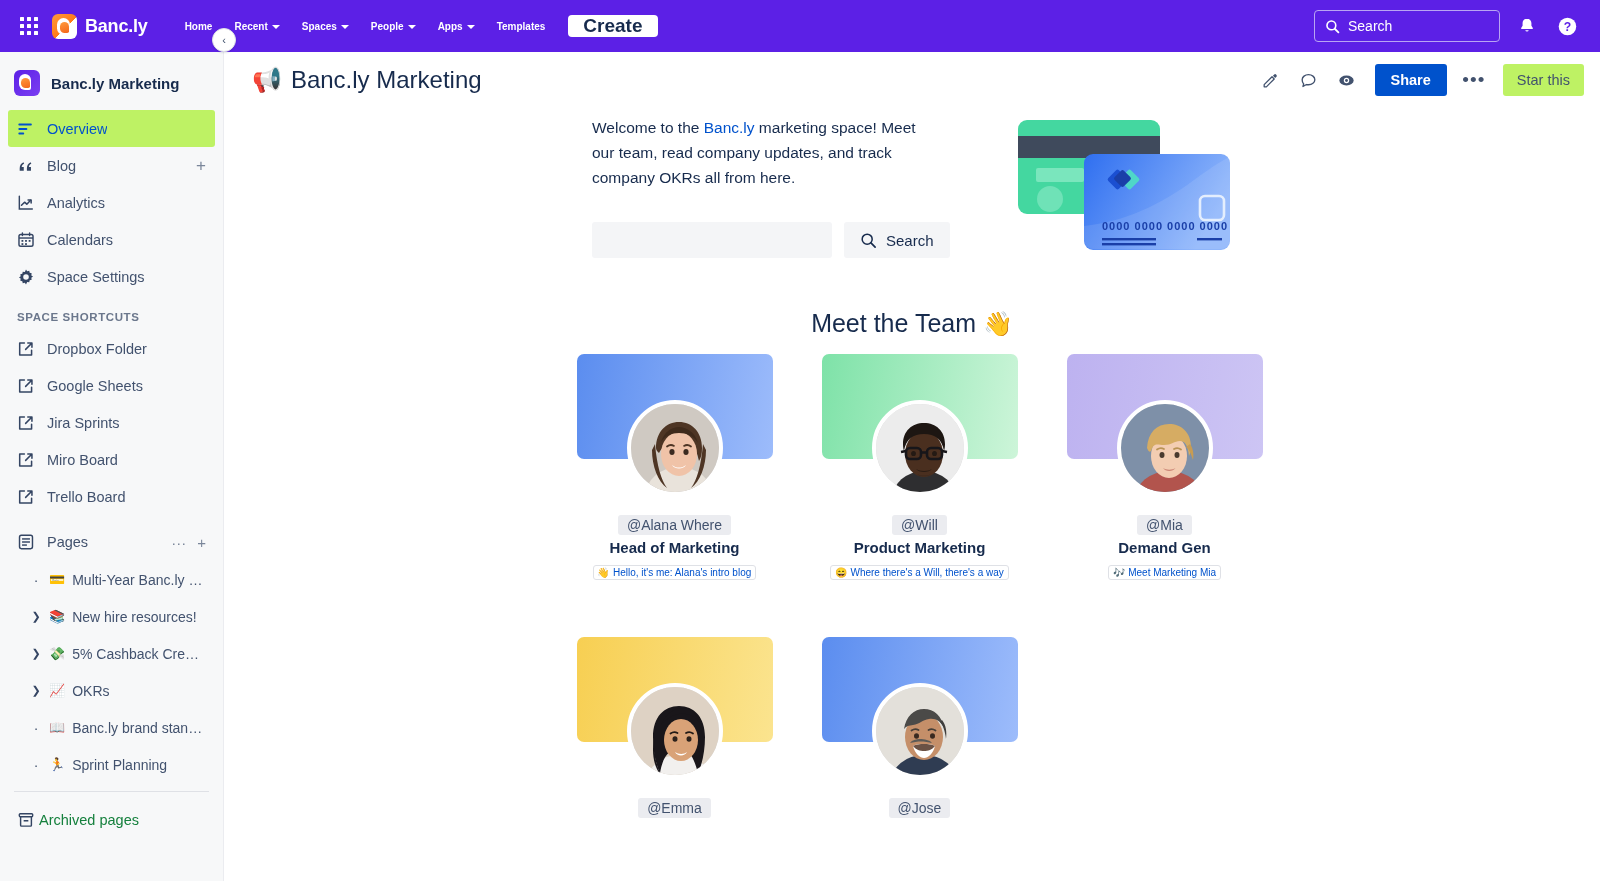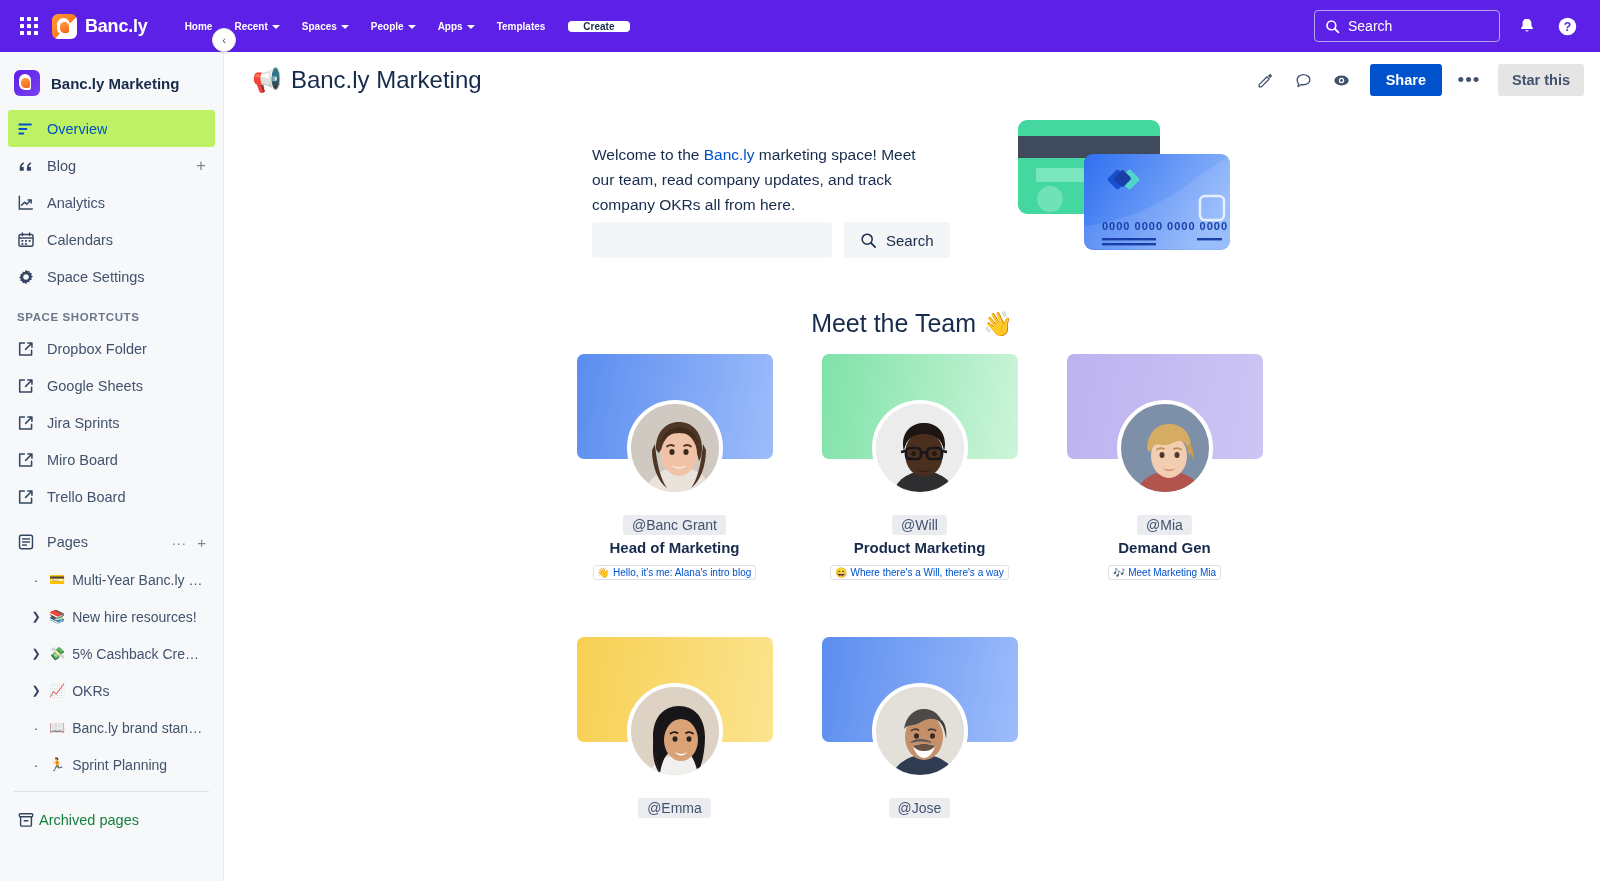--- a/index.html
+++ b/index.html
@@ -55,21 +55,21 @@
   .nav-items { display: flex; align-items: center; gap: 0; }
   .nav-item {
     color: #ffffff; font-size: 10px; font-weight: 600;
     padding: 7px 11px; border-radius: 3px;
     display: flex; align-items: center; gap: 4px;
     cursor: pointer; white-space: nowrap;
   }
   .caret { width:0;height:0;border-left:4px solid transparent;border-right:4px solid transparent;border-top:4.5px solid #ffffff; display:inline-block; margin-top:2px;}
 
   .create-btn {
-    background:#ffffff; color:#172b4d; font-size:10px; font-weight:600;
+    background:#ffffff; color:#172b4d; font-size:19px; font-weight:600;
     border:none; border-radius:4px; padding:0 15px; margin-left:12px; cursor:pointer;
     font-family: inherit;
   }
 
   .nav-right { margin-left:auto; display:flex; align-items:center; gap:14px; padding-right: 6px; }
   .search-box {
     width: 186px; height: 32px;
     border: 1.5px solid #b9a4f3; border-radius: 4px;
     background: transparent;
     display:flex; align-items:center; gap:8px; padding: 0 10px;
@@ -159,36 +159,36 @@
   .page-title{ font-size:24px; font-weight:500; color:#172b4d; display:flex; align-items:center; gap:9px;}
   .hdr-actions{ margin-left:auto; display:flex; align-items:center; gap:6px; }
   .hdr-icon{ width:32px;height:32px;display:flex;align-items:center;justify-content:center;border-radius:3px;cursor:pointer;color:#42526e;}
   .share-btn{
     background:#0052cc;color:#fff;border:none;border-radius:3px;
     padding:8px 16px;font-size:14.5px;font-weight:600;cursor:pointer;margin-left:6px;
     font-family:inherit;
   }
   .more-btn{ width:34px;height:32px;display:flex;align-items:center;justify-content:center;border-radius:3px;cursor:pointer;color:#42526e;font-size:19px;letter-spacing:1px;margin-left:4px;}
   .star-btn{
-    background:#e5e5e5;color:#42526e;border:none;border-radius:3px;
-    padding:8px 14px;font-size:14.5px;font-weight:700;cursor:pointer;margin-left:6px;
+    background:#bef264;color:#42526e;border:none;border-radius:3px;
+    padding:8px 14px;font-size:14.5px;font-weight:400;cursor:pointer;margin-left:6px;
     white-space:nowrap; font-family:inherit;
   }
 
   
   .content{
     position:absolute; top:109px; left:224px;
     width:1376px; height:772px; overflow:hidden;
     background:#ffffff;
   }
   .content-inner{ position:relative; width:1376px; }
 
   .welcome-text{
     position:absolute; left:368px; top:6px; width:330px;
-    font-size:15.5px; line-height:25px; color:#172b4d;margin-top:27px;
+    font-size:15.5px; line-height:25px; color:#172b4d;
   }
   .welcome-text a{ color:#0052cc; text-decoration:none; }
 
   .search-row{ position:absolute; left:368px; top:113px; display:flex; align-items:stretch; }
   .search-field{
     width:240px;height:36px;background:#f4f5f7;border:none;border-radius:3px;
     font-size:14px; padding:0 10px; font-family:inherit; color:#172b4d;
   }
   .search-go{
     margin-left:12px;height:36px;background:#f4f5f7;border:none;border-radius:3px;
@@ -580,21 +580,21 @@
             <path d="M24 40c2 22 6 36 12 44-9-6-15-22-15-38z" fill="#4e3524"></path>
             <path d="M72 40c-2 22-6 36-12 44 9-6 15-22 15-38z" fill="#4e3524"></path>
             <ellipse cx="41" cy="48" rx="2.6" ry="3" fill="#3b2a20"></ellipse>
             <ellipse cx="55" cy="48" rx="2.6" ry="3" fill="#3b2a20"></ellipse>
             <path d="M41 61c4 3.4 10 3.4 14 0-2 4.6-12 4.6-14 0z" fill="#ffffff"></path>
             <path d="M36 42.5c2-1.6 5-1.8 7-.6M53 41.9c2-1.2 5-1 7 .6" stroke="#4e3524" stroke-width="1.8" fill="none" stroke-linecap="round"></path>
           </svg>
         </div>
       </div>
       <div class="member-meta">
-        <span class="handle">@Banc Grant</span>
+        <span class="handle">@Alana Where</span>
         <span class="role">Head of Marketing</span>
         <span class="blog-link"><span class="chip"><span>👋</span> <span>Hello, it's me: Alana's intro blog</span></span></span>
       </div>
     </div>
 
     <div class="member">
       <div class="member-banner b-green">
         <div class="avatar">
           <svg width="96" height="96" viewBox="0 0 96 96">
             <rect width="96" height="96" fill="#ececec"></rect>

